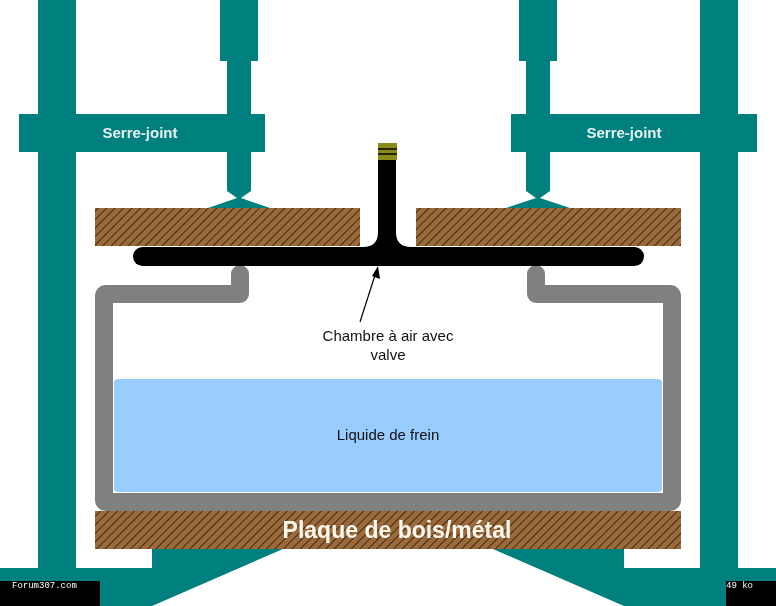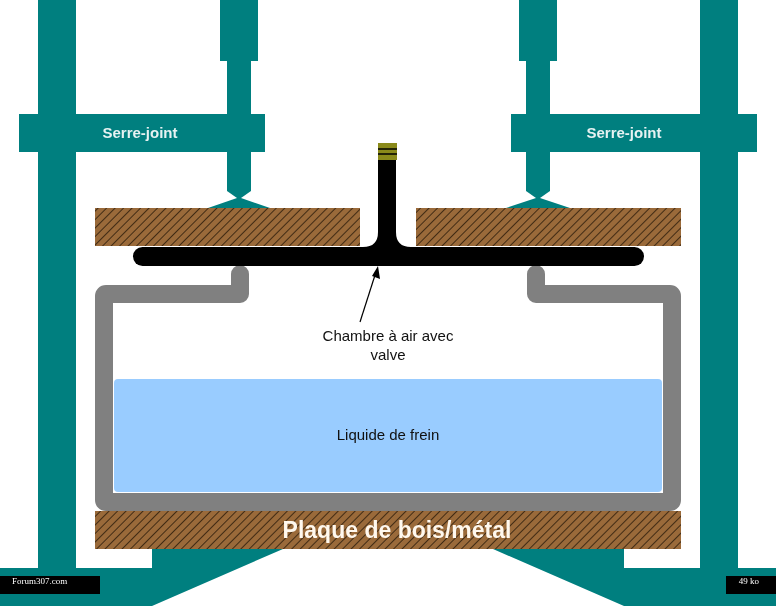--- a/index.html
+++ b/index.html
@@ -1,23 +1,23 @@
 <!DOCTYPE html>
 <html><head>
 <meta charset="utf-8">
 <style>
   html, body { margin:0; padding:0; background:#ffffff; }
   body { width:776px; height:606px; position:relative; overflow:hidden; font-family:"Liberation Sans", sans-serif; }
   svg { position:absolute; left:0; top:0; }
   .lbl-clamp { font-family:"Liberation Sans", sans-serif; font-weight:bold; font-size:15px; fill:#e6f2f2; }
   .lbl { font-family:"Liberation Sans", sans-serif; font-size:15px; fill:#111111; }
   .lbl-plate { font-family:"Liberation Sans", sans-serif; font-weight:bold; font-size:23px; fill:#fff8ee; }
-  .footer { position:absolute; bottom:12px; height:18px; background:#000; color:#fff; font-family:Liberation Serif, serif; font-size:9px; line-height:10px; }
+  .footer { position:absolute; bottom:0; height:25px; background:#000; color:#fff; font-family:Liberation Mono, monospace; font-size:9px; line-height:10px; }
   .footer-left { left:0; width:100px; padding-left:12px; box-sizing:border-box; }
-  .footer-right { right:0; width:50px; text-align:right; padding-right:17px; box-sizing:border-box;margin-top:14px; }
+  .footer-right { right:0; width:50px; padding-right:17px; box-sizing:border-box;margin-top:14px; }
 </style>
 </head>
 <body>
 
 <svg width="776" height="606" viewBox="0 0 776 606">
   <defs>
     <pattern id="hatch" patternUnits="userSpaceOnUse" width="6" height="6" patternTransform="rotate(45)">
       <rect width="6" height="6" fill="#9a6a3a"></rect>
       <line x1="0" y1="0" x2="0" y2="6" stroke="#2a1a0a" stroke-width="1.6"></line>
     </pattern>

